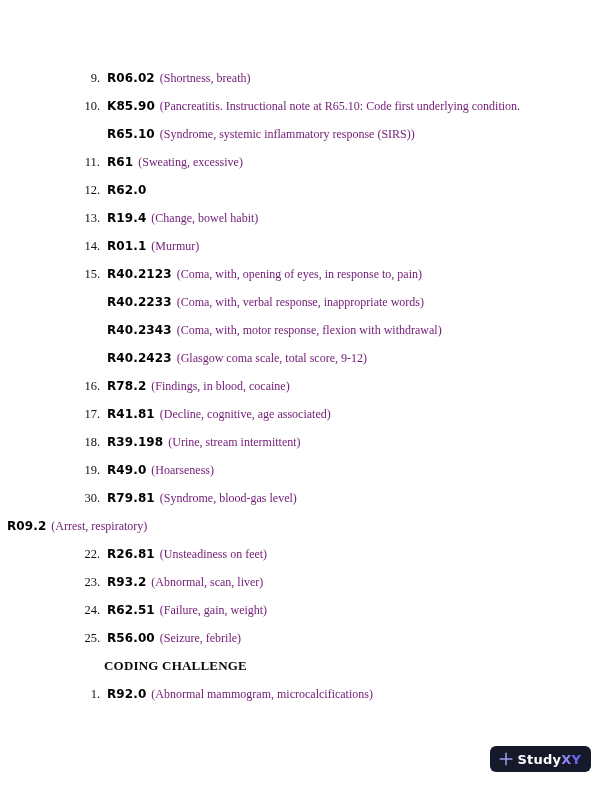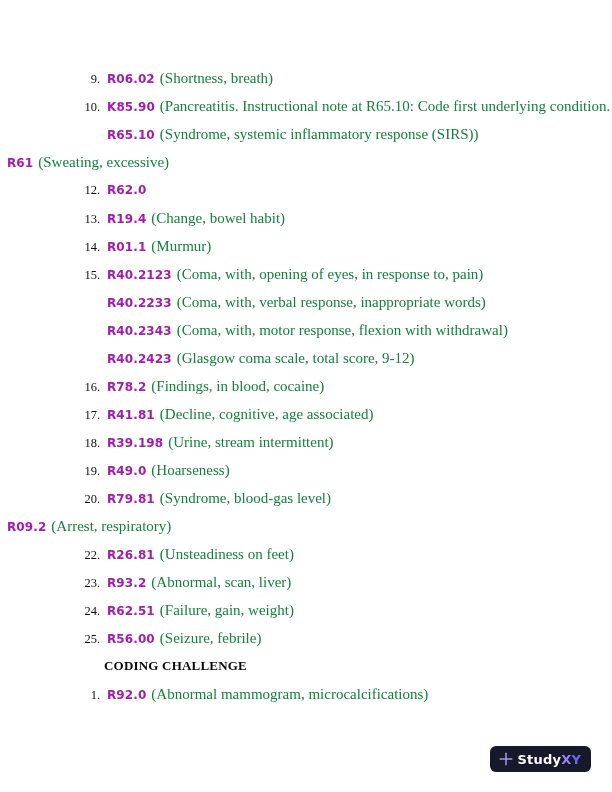--- a/index.html
+++ b/index.html
@@ -33,27 +33,27 @@
     font-family: "Liberation Serif", serif;
     font-size: 12.5px;
     color: #111111;
   }
   .row .code {
     margin-left: 7px;
     font-family: "DejaVu Sans", sans-serif;
     font-weight: bold;
     font-size: 12px;
     letter-spacing: 0.1px;
-    color: #a21caf;
+    color: #000000;
   }
   .row .desc {
     margin-left: 5px;
     font-family: "Liberation Serif", serif;
-    font-size: 15px;
-    color: #15803d;
+    font-size: 12px;
+    color: #701a75;
   }
   .section-heading {
     height: 28px;
     line-height: 28px;
     margin: 0;
     padding-left: 104px;
     font-family: "Liberation Serif", serif;
     font-weight: bold;
     font-size: 13px;
     letter-spacing: 0.2px;
@@ -98,20 +98,21 @@
     <span class="desc">(Pancreatitis. Instructional note at R65.10: Code first underlying condition.</span>
   </div>
 
   <div class="row">
     <span class="num"></span>
     <span class="code">R65.10</span>
     <span class="desc">(Syndrome, systemic inflammatory response (SIRS))</span>
   </div>
 
   <div class="row">
+    <span class="num">11.</span>
     <span class="code">R61</span>
     <span class="desc">(Sweating, excessive)</span>
   </div>
 
   <div class="row">
     <span class="num">12.</span>
     <span class="code">R62.0</span>
   </div>
 
   <div class="row">
@@ -168,21 +169,21 @@
     <span class="desc">(Urine, stream intermittent)</span>
   </div>
 
   <div class="row">
     <span class="num">19.</span>
     <span class="code">R49.0</span>
     <span class="desc">(Hoarseness)</span>
   </div>
 
   <div class="row">
-    <span class="num">20.</span>
+    <span class="num">30.</span>
     <span class="code">R79.81</span>
     <span class="desc">(Syndrome, blood-gas level)</span>
   </div>
 
   <div class="row">
     <span class="code">R09.2</span>
     <span class="desc">(Arrest, respiratory)</span>
   </div>
 
   <div class="row">

